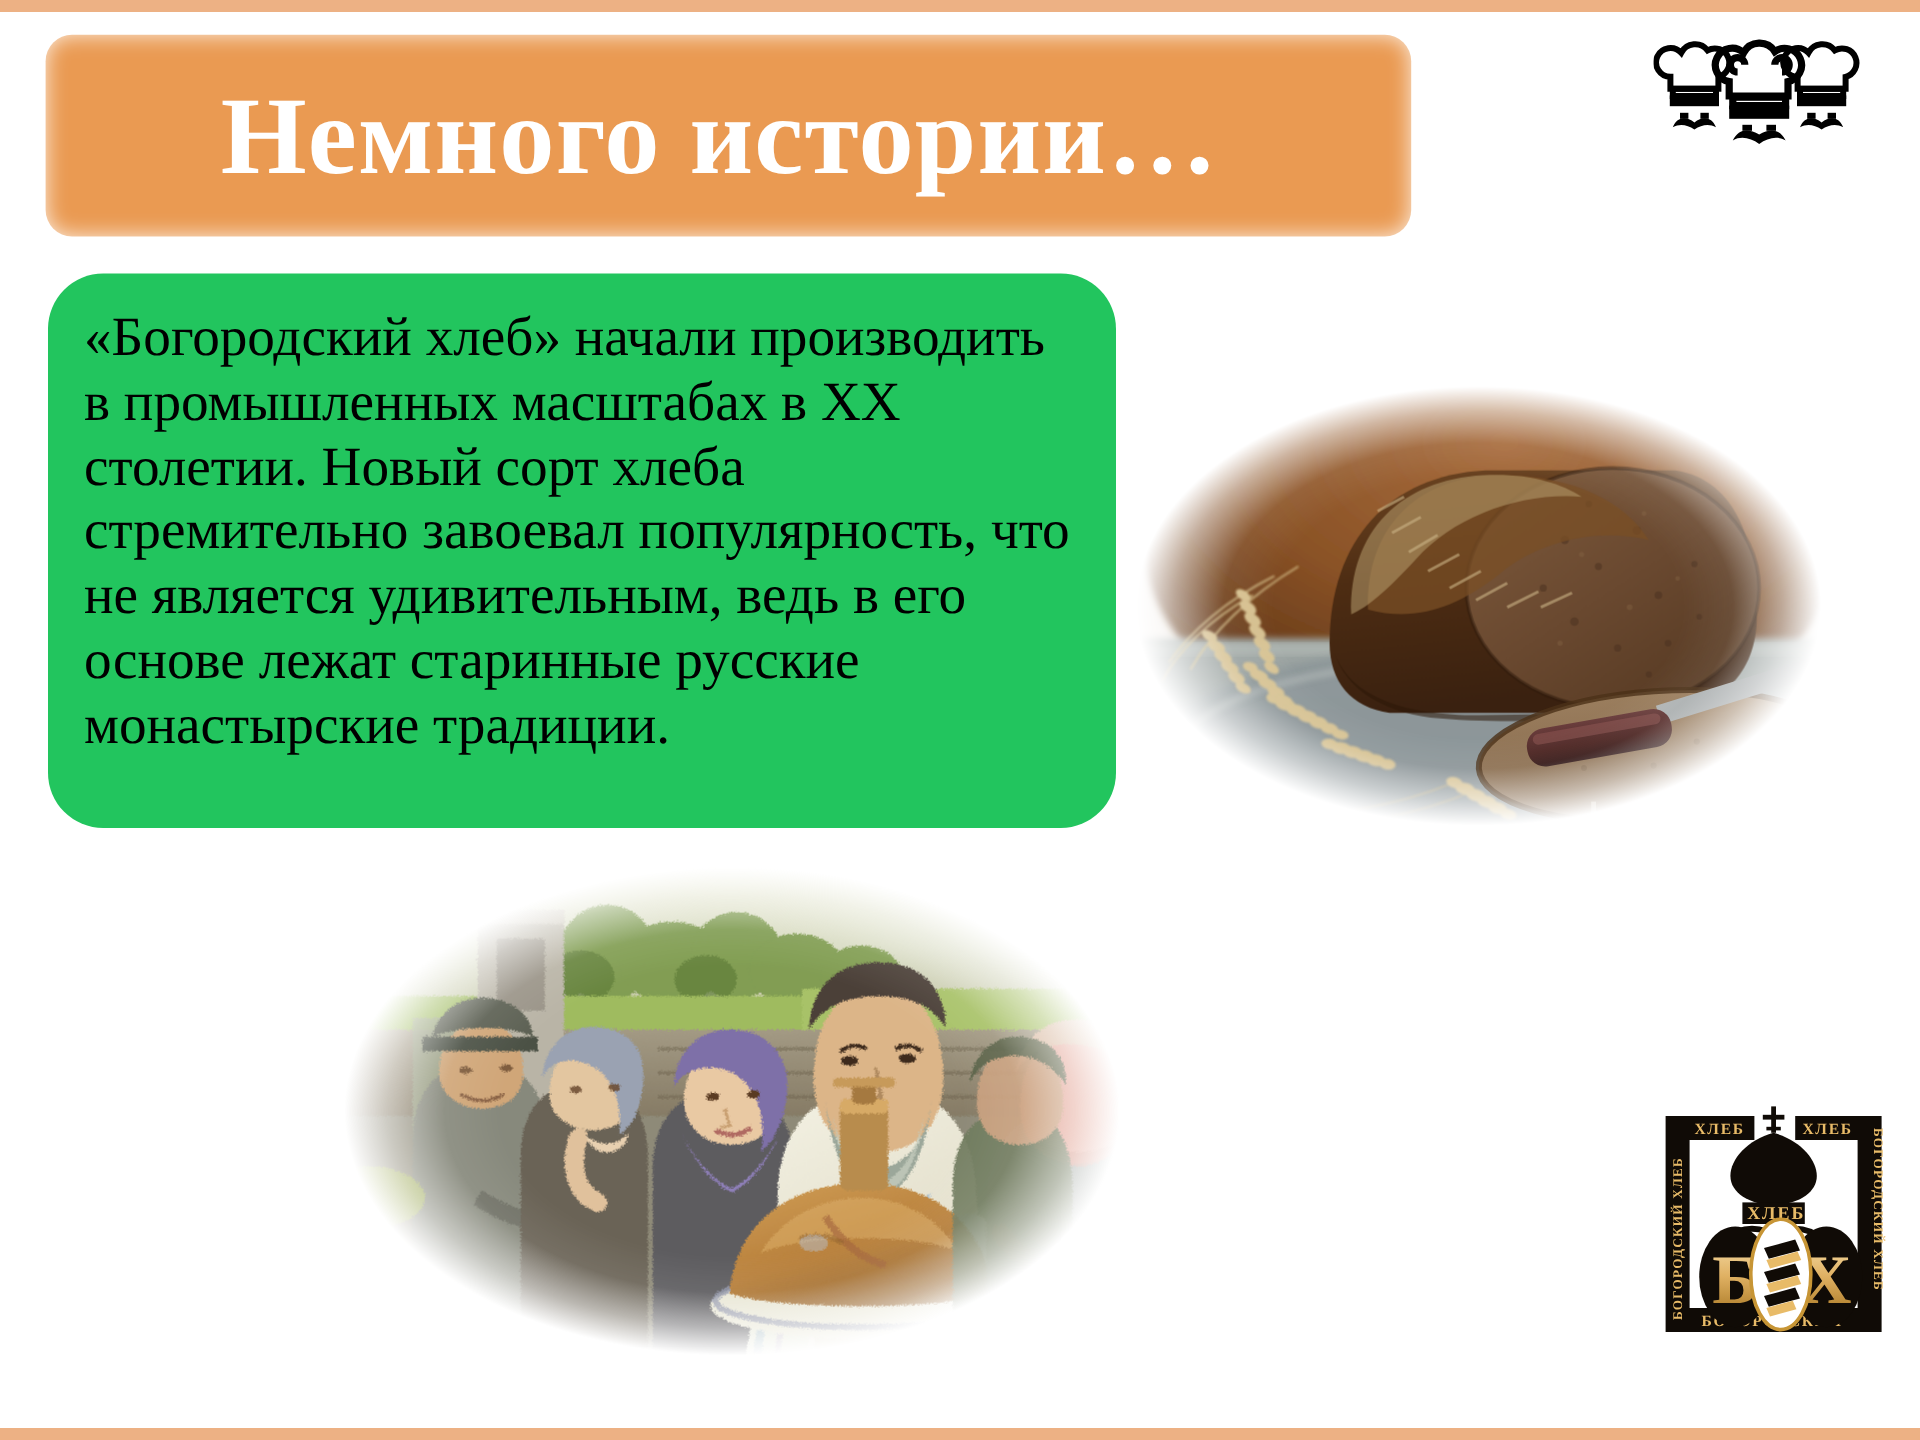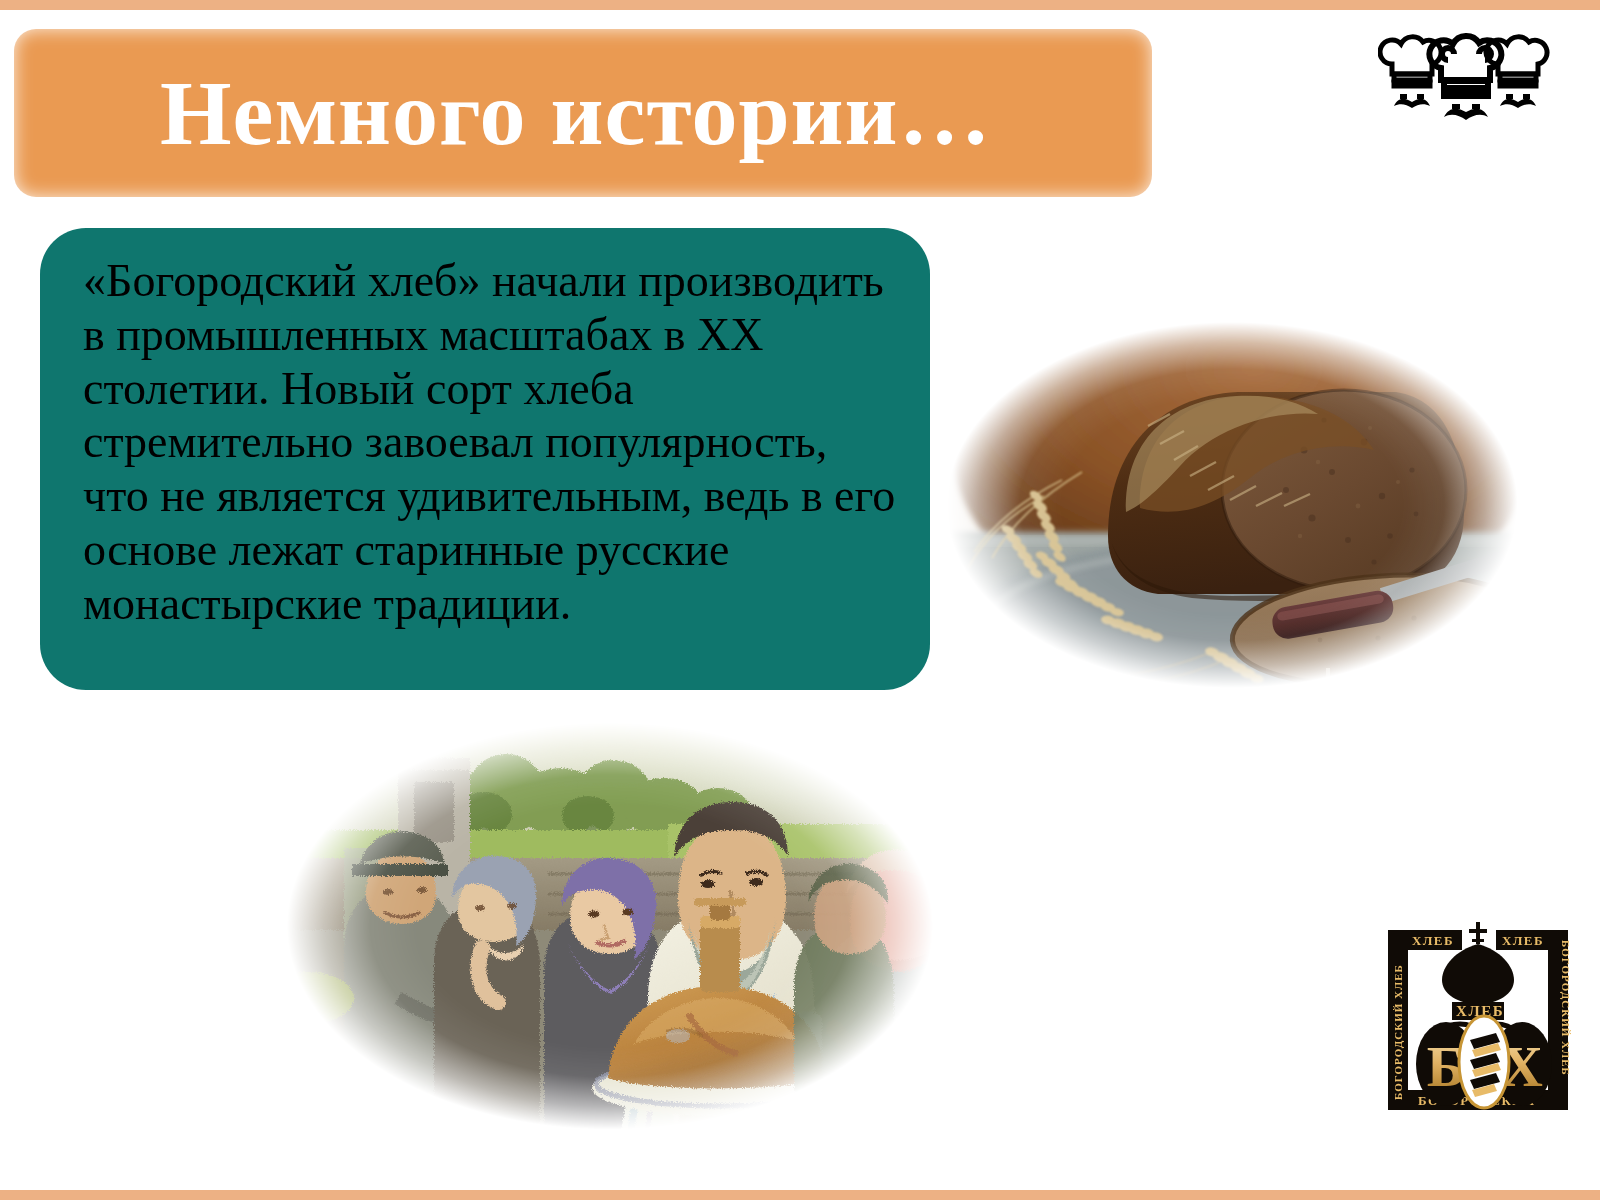--- a/index.html
+++ b/index.html
@@ -12,21 +12,21 @@
   }
   .slide{position:relative;width:1600px;height:1200px;background:#fff;overflow:hidden;}
 
   
   .strip{position:absolute;left:0;width:1600px;height:10px;background:#edb184;}
   .strip-top{top:0;}
   .strip-bottom{top:1190px;}
 
   
   .title-bar{
-    position:absolute;left:14px;top:29px;width:1138px;height:168px;
+    position:absolute;left:38px;top:29px;width:1138px;height:168px;
     background:#ea9a52;border-radius:22px;
     box-shadow:0 0 26px 16px rgba(255,255,255,0.0);
     display:flex;align-items:center;
   }
   .title-bar::after{
     content:"";position:absolute;inset:-14px;border-radius:34px;pointer-events:none;
     box-shadow:inset 0 0 18px 14px rgba(255,255,255,0.85);
   }
   .title-text{
     margin-left:146px;
@@ -39,23 +39,23 @@
     white-space:nowrap;
     position:relative;z-index:2;
   }
 
   
   .chefs{position:absolute;left:1378px;top:24px;width:172px;height:96px;}
 
   
   .text-card{
     position:absolute;left:40px;top:228px;width:890px;height:462px;
-    background:#0f766e;border-radius:46px;
+    background:#22c55e;border-radius:46px;
     box-sizing:border-box;
-    padding:26px 34px 20px 43px;
+    padding:26px 34px 20px 30px;
   }
   .body-text{
     font-family:"Liberation Serif", serif;
     font-size:46px;
     line-height:1.17;
     color:#000000;
     margin:0;
     text-align:left;
     word-spacing:0px;
   }

